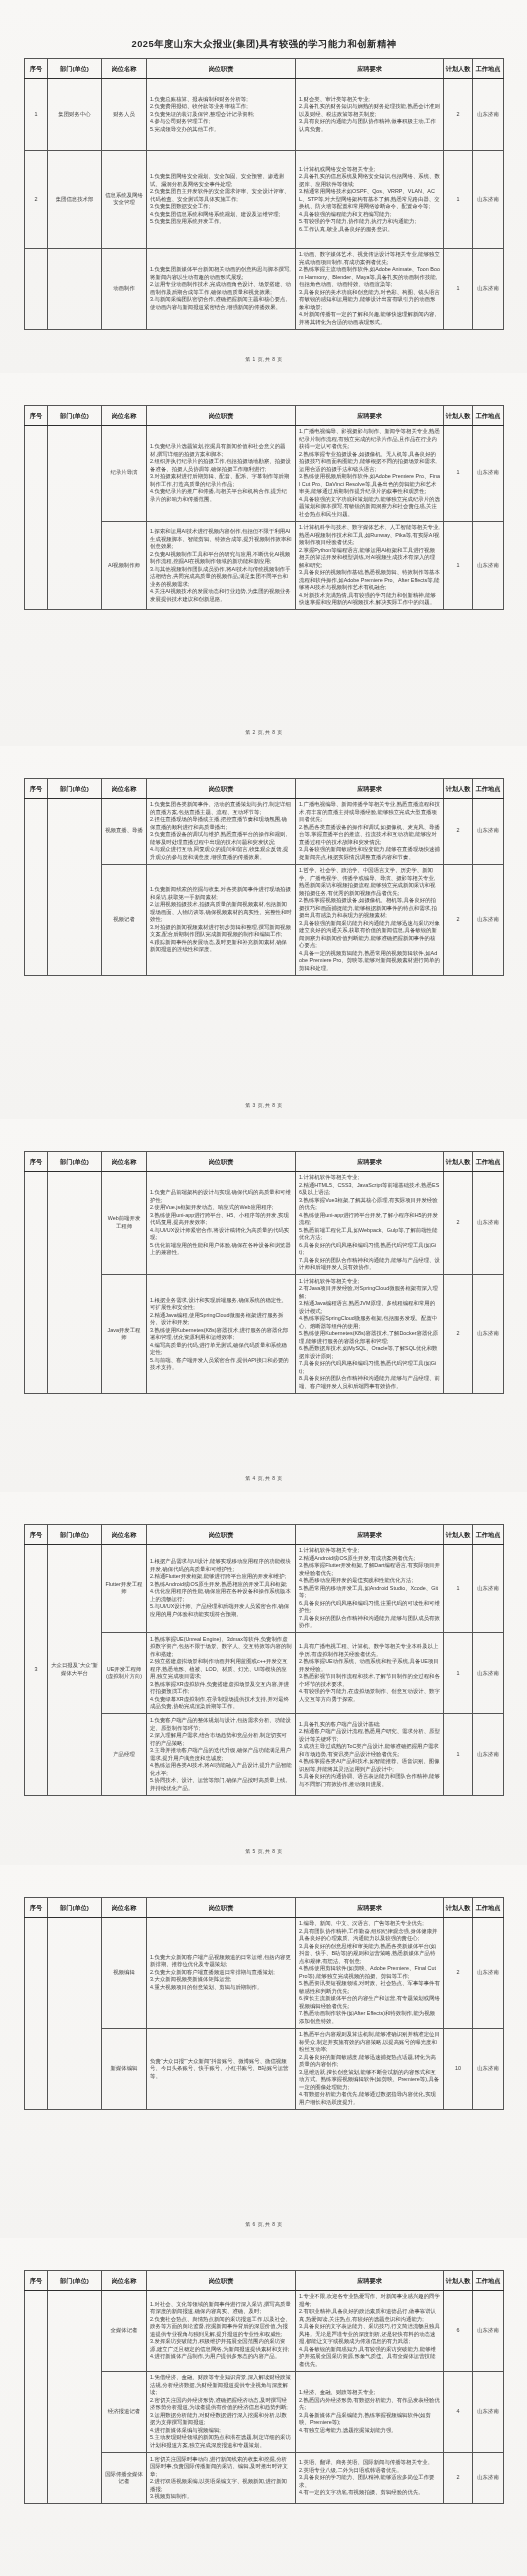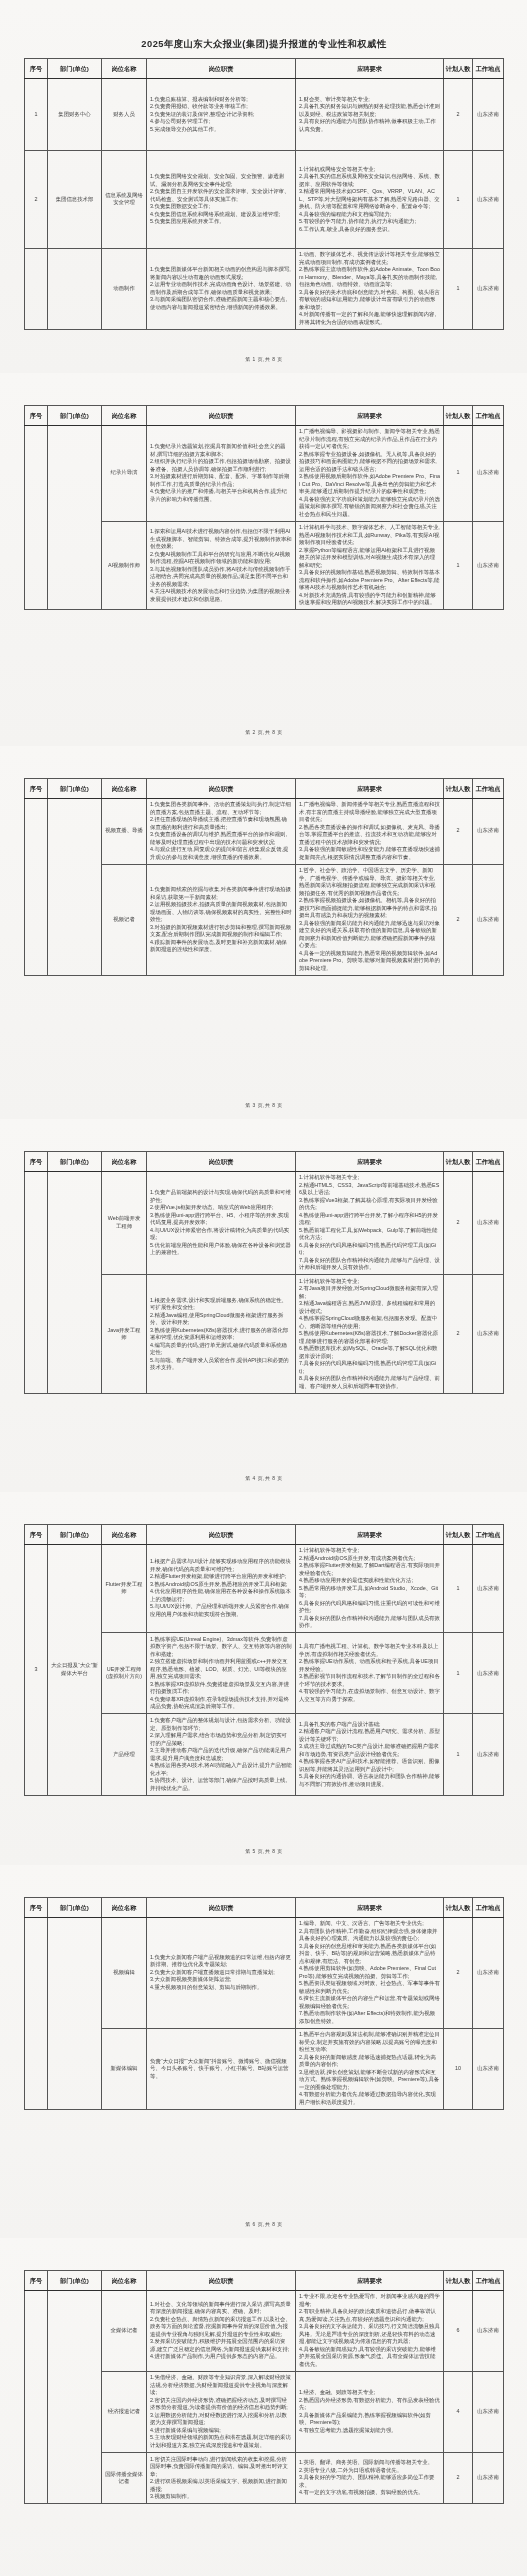--- a/index.html
+++ b/index.html
@@ -49,21 +49,21 @@
   .rh150 td{height:77px;}
   .page-footer{
     position:absolute;left:0;bottom:11.3px;width:528px;
     text-align:center;font-size:4.9px;color:#4a4a4a;letter-spacing:0.5px;
   }
 </style>
 </head>
 <body>
 
 <div class="page">
-  <div class="doc-title">2025年度山东大众报业(集团)提升报道的专业性和权威性</div>
+  <div class="doc-title">2025年度山东大众报业(集团)具有较强的学习能力和创新精神</div>
   <table class="sheet">
     <colgroup>
         <col style="width:23px">
         <col style="width:54px">
         <col style="width:45px">
         <col style="width:149px">
         <col style="width:148px">
         <col style="width:29px">
         <col style="width:31px">
       </colgroup>

